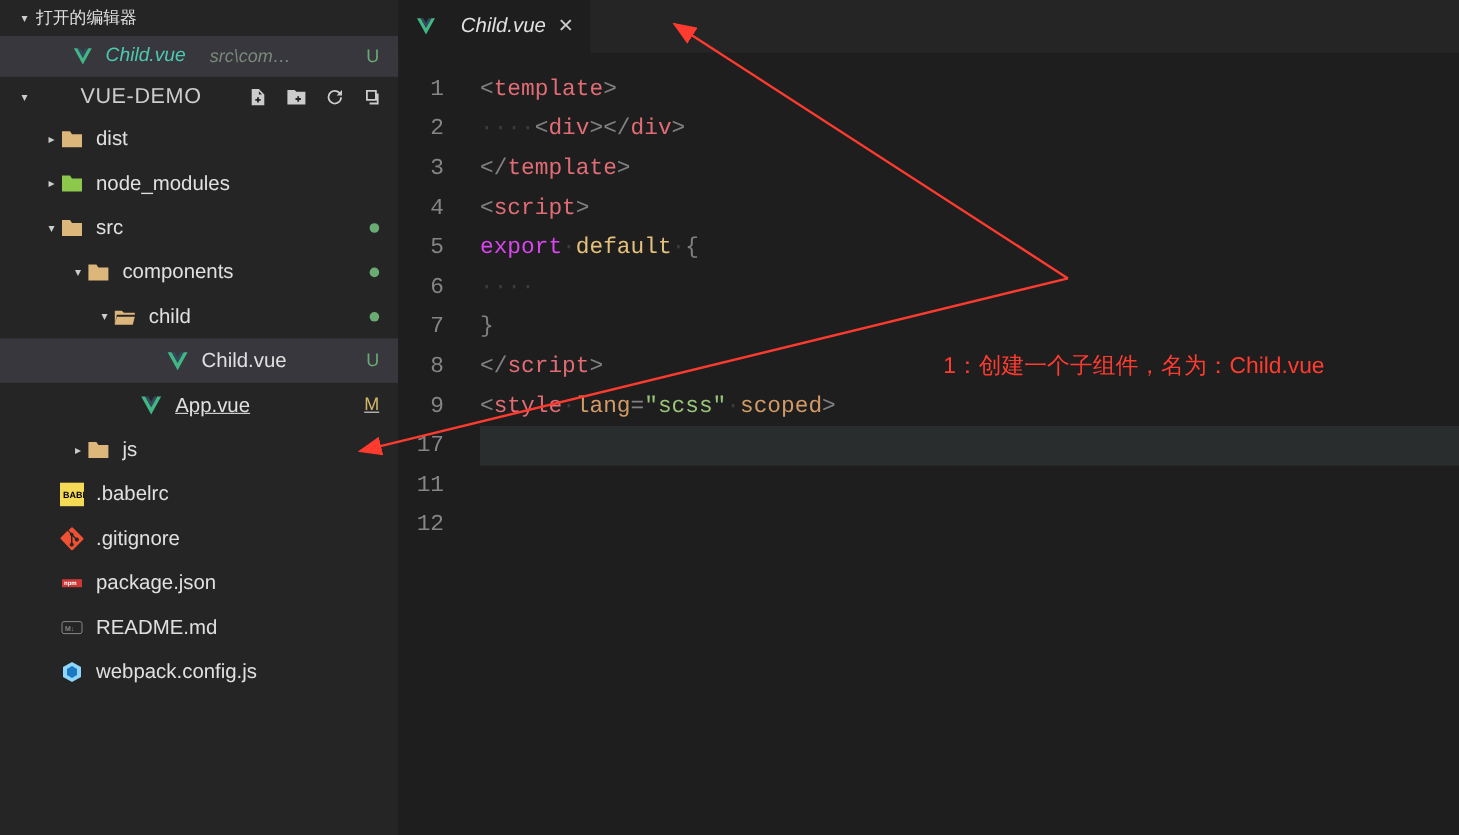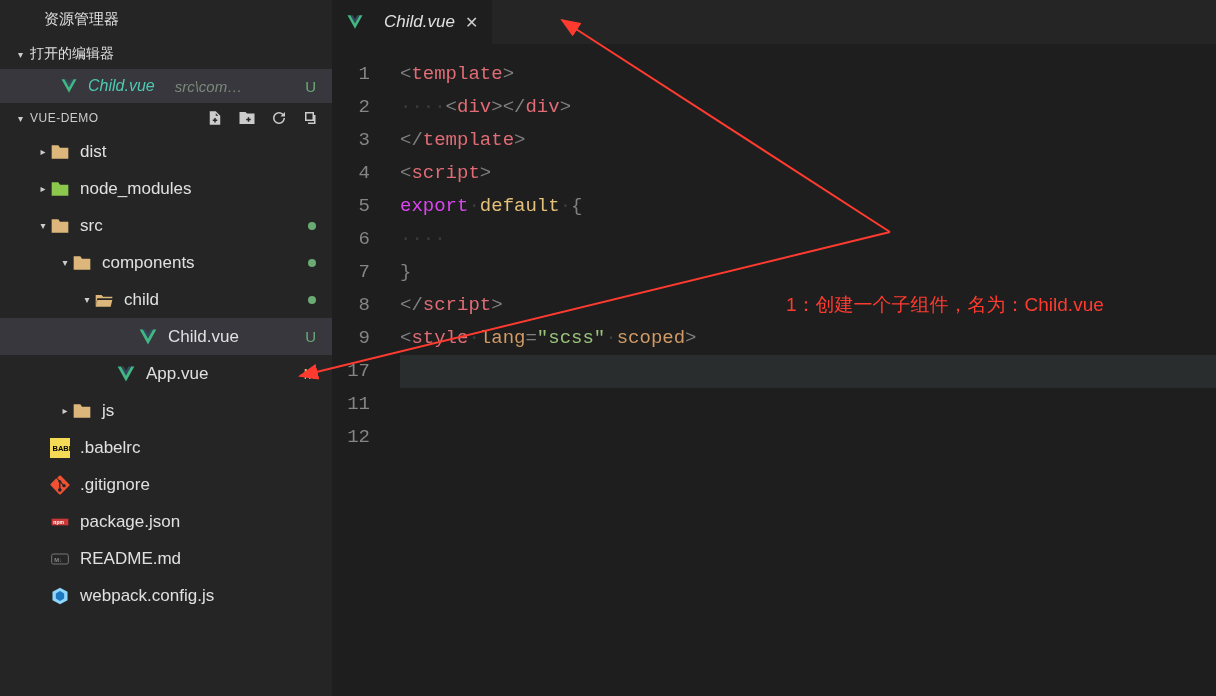--- a/index.html
+++ b/index.html
@@ -75,21 +75,21 @@
   font-size: 15px;
   flex-shrink: 0;
 }
 .git-badge.m { color: #d4b86a; }
 .project-header {
   display: flex;
   align-items: center;
   padding: 6px 12px 6px 18px;
 }
 .project-header .chev { width: 12px; font-size: 10px; }
-.project-name { flex: 1; font-size: 12px; letter-spacing: 0.5px; }
+.project-name { flex: 1; font-size: 18px; letter-spacing: 0.5px; margin-left: 37px; }
 .project-actions { display: flex; gap: 14px; }
 .action-icon { width: 18px; height: 18px; cursor: pointer; color: #cccccc; }
 .tree { flex: 1; overflow-y: auto; }
 .tree-item {
   display: flex;
   align-items: center;
   height: 37px;
   cursor: pointer;
   padding-right: 10px;
 }
@@ -118,21 +118,21 @@
   width: 8px;
   height: 8px;
   border-radius: 50%;
   background: #6aab73;
   margin-left: auto;
   margin-right: 6px;
 }
 .indent-0 { padding-left: 36px; }
 .indent-1 { padding-left: 58px; }
 .indent-2 { padding-left: 80px; }
-.indent-3 { padding-left: 102px; }
+.indent-3 { padding-left: 102px; text-decoration: underline; }
 .indent-4 { padding-left: 124px; }
 
 .editor { flex: 1; background: #1e1e1e; display: flex; flex-direction: column; }
 .tabs {
   display: flex;
   background: #252526;
   height: 44px;
 }
 .tab {
   display: flex;
@@ -189,21 +189,20 @@
   top: 0;
   left: 0;
   pointer-events: none;
 }
 </style>
 </head>
 <body>
 
 <div class="container">
   <div class="sidebar">
-    <div class="panel-title">资源管理器</div>
 
     <div class="section-header">
       <span class="chev">▾</span>
       <span>打开的编辑器</span>
     </div>
 
     <div class="open-editor-item">
       <svg class="vue-icon" viewBox="0 0 24 24">
           <path fill="#41b883" d="M2 3h4l6 10L18 3h4L12 21 2 3z"></path>
           <path fill="#35495e" d="M6 3h3l3 5 3-5h3l-6 11L6 3z"></path>

